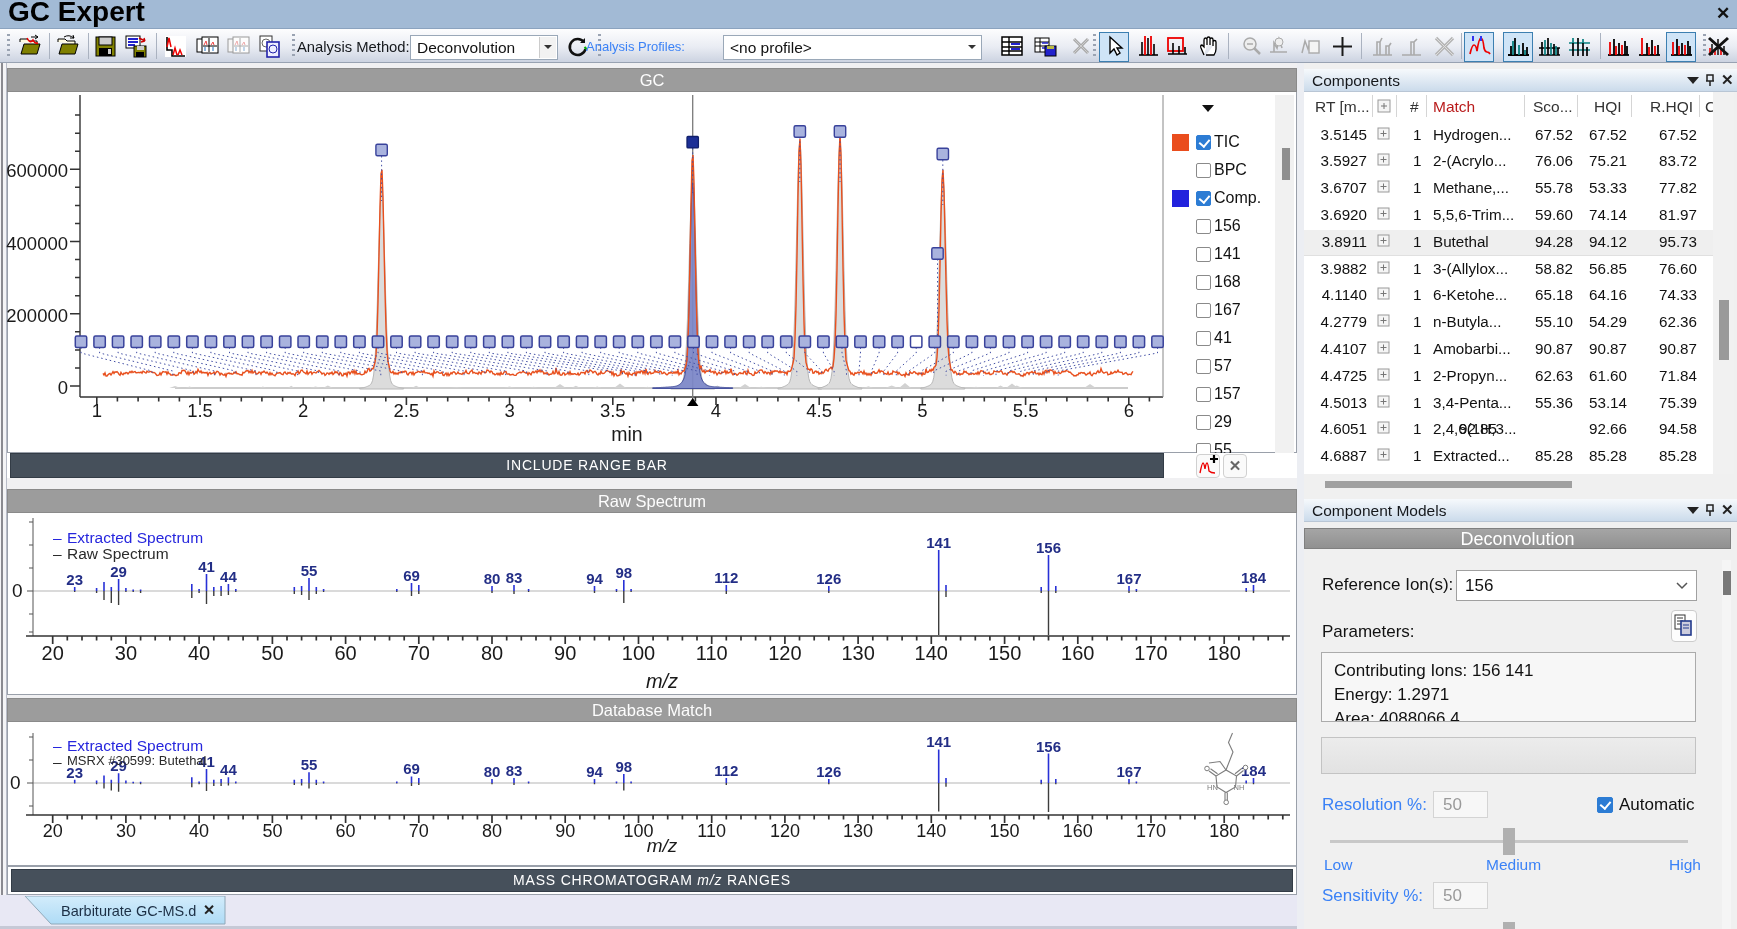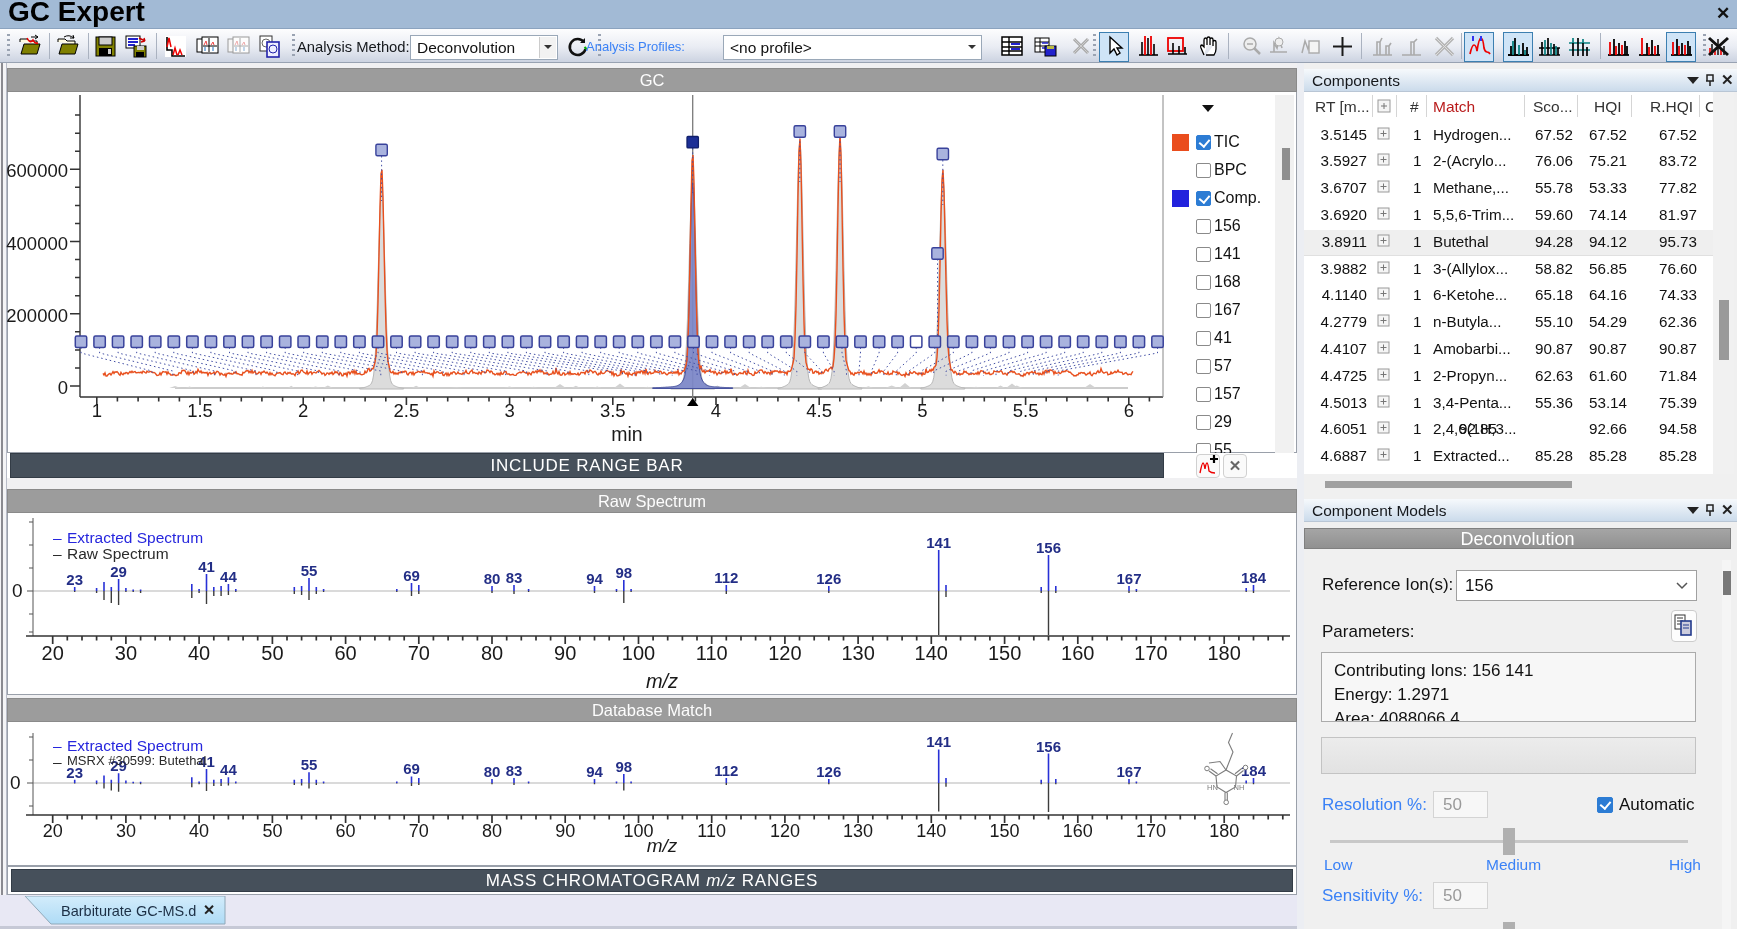--- a/index.html
+++ b/index.html
@@ -1,17 +1,17 @@
 <!DOCTYPE html>
 <html><head><meta charset="utf-8"><style>
 *{margin:0;padding:0;box-sizing:border-box}
 html,body{width:1737px;height:929px;overflow:hidden;font-family:"Liberation Sans",sans-serif;background:#fff}
 .abs{position:absolute}
 .ghdr{position:absolute;background:#9c9c9c;color:#fdfdfd;font-size:16.5px;text-align:center;line-height:23px;border:1px solid #8a8a8a}
-.dbar{position:absolute;background:#46505b;color:#fff;font-size:17px;text-align:center;line-height:23px;border:1px solid #333c46;letter-spacing:.8px}
+.dbar{position:absolute;background:#46505b;color:#fff;font-size:14px;text-align:center;line-height:23px;border:1px solid #333c46;letter-spacing:.8px}
 .phdr{position:absolute;background:linear-gradient(#f6f9fc,#cbdbeb);font-size:15.5px;color:#15181c;line-height:23px;padding-left:8px;border-bottom:1px solid #b9c6d5}
 .chk{position:absolute;width:15px;height:15px;border:1px solid #8a8a8a;border-radius:2px;background:#fff}
 .chk.on{background:#2c7cd4;border-color:#2c7cd4}
 .chk.on:after{content:"";position:absolute;left:4px;top:1px;width:5px;height:8px;border:solid #fff;border-width:0 2px 2px 0;transform:rotate(40deg)}
 .cell{position:absolute;font-size:15.2px;color:#111;white-space:nowrap}
 .gray{color:#3b82f6}
 </style></head><body>
 
 <div class="abs" style="left:0;top:0;width:1737px;height:29px;background:#a2bad5;border-bottom:1px solid #8ba3bf">
     <div class="abs" style="left:8px;top:-4px;font-size:28px;font-weight:bold;color:#000">GC Expert</div>

